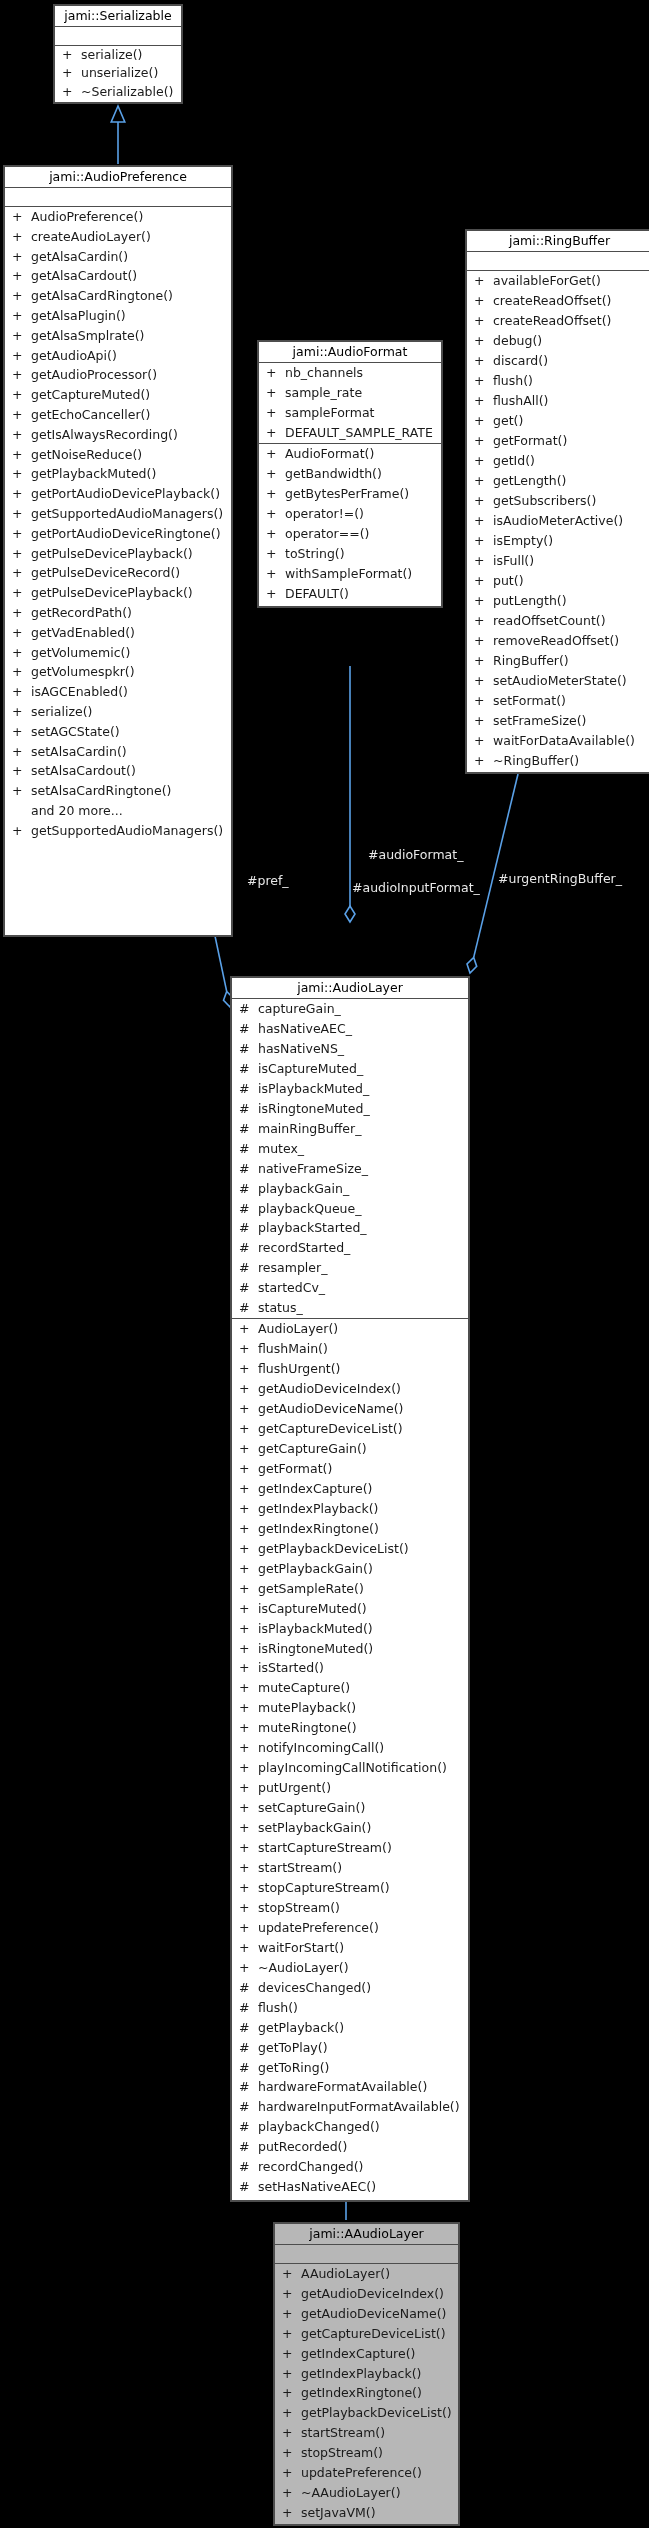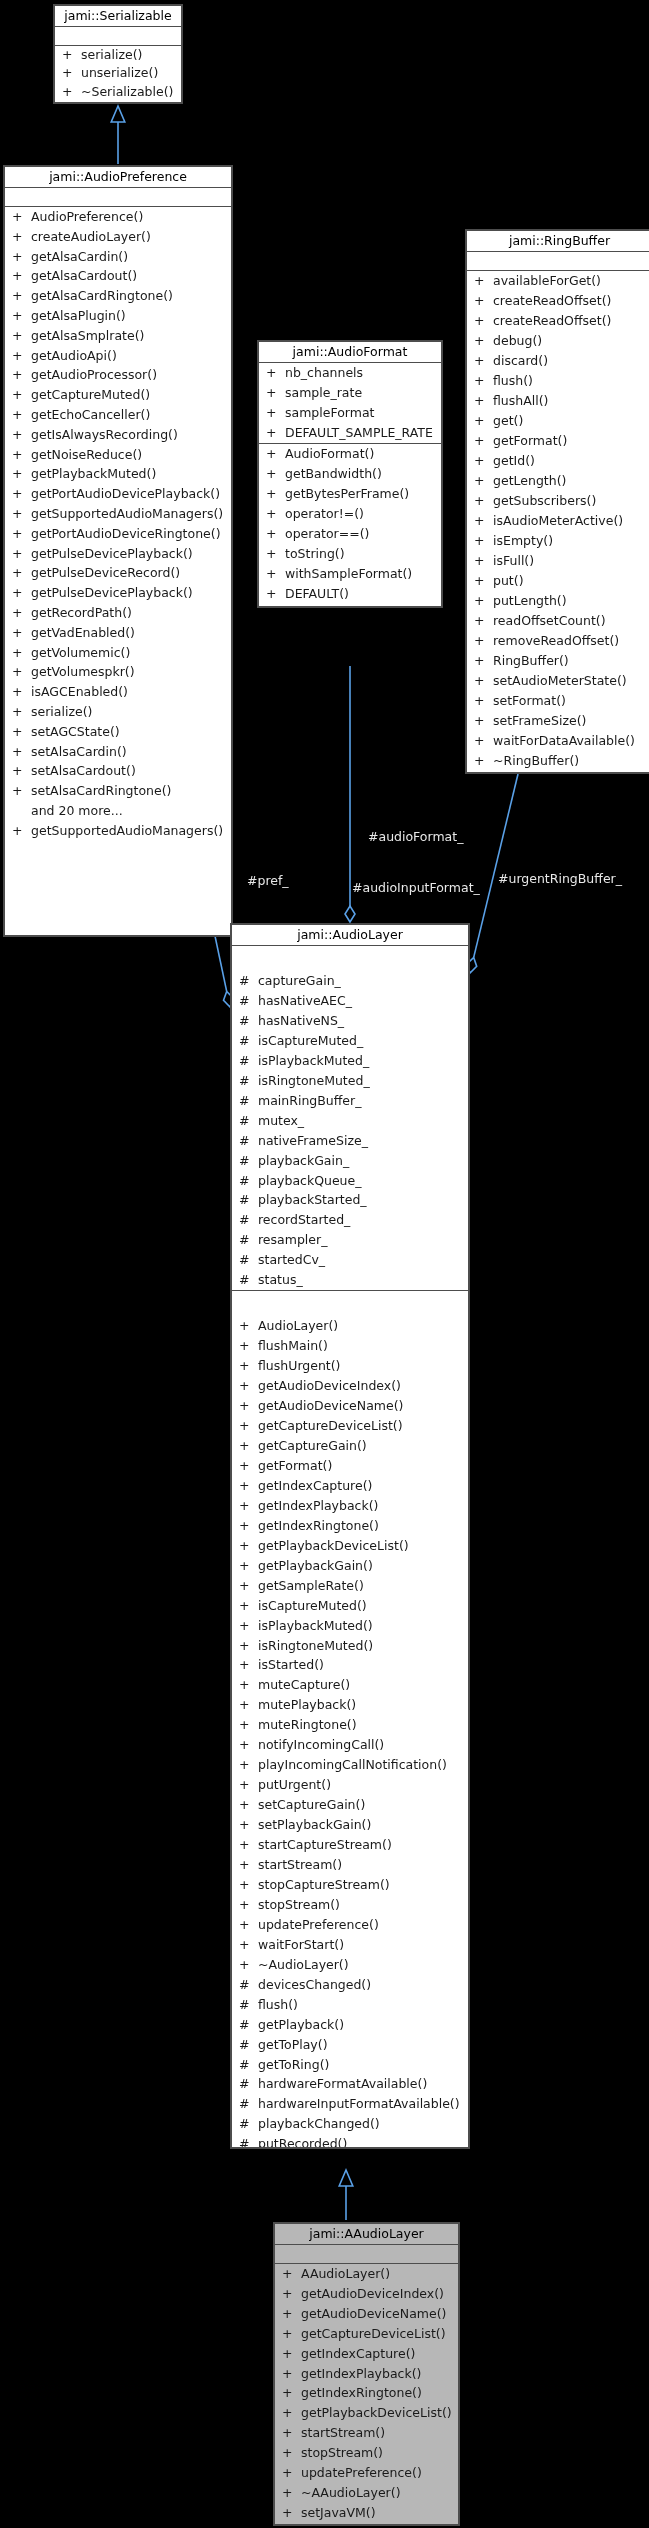--- a/index.html
+++ b/index.html
@@ -385,21 +385,21 @@
           <span class="m">+</span>
           <span class="t">waitForDataAvailable()</span>
         </div>
         <div class="row">
           <span class="m">+</span>
           <span class="t">~RingBuffer()</span>
         </div>
       </div>
   </div>
 
-  <div class="uml" style="left:230px; top:923px; width:240px; height:1226px;gap:25px; --rh:19.95px;">
+  <div class="uml" style="left:230px; top:976px; width:240px; height:1226px; --rh:19.95px;">
     <div class="title">jami::AudioLayer</div>
     <div class="sec mid">
         <div class="row">
           <span class="m">#</span>
           <span class="t">captureGain_</span>
         </div>
         <div class="row">
           <span class="m">#</span>
           <span class="t">hasNativeAEC_</span>
         </div>
@@ -697,17 +697,17 @@
           <span class="t">~AAudioLayer()</span>
         </div>
         <div class="row">
           <span class="m">+</span>
           <span class="t">setJavaVM()</span>
         </div>
       </div>
   </div>
 
   <div class="edge-label" style="left:207px; top:873px;margin-left:40px;">#pref_</div>
-  <div class="edge-label" style="left:368px; top:829px;text-align:center;">#audioFormat_</div>
+  <div class="edge-label" style="left:368px; top:847px;text-align:center;">#audioFormat_</div>
   <div class="edge-label" style="left:352px; top:880px;">#audioInputFormat_</div>
   <div class="edge-label" style="left:498px; top:871px;">#urgentRingBuffer_</div>
 
 </div>
 
 </body></html>

